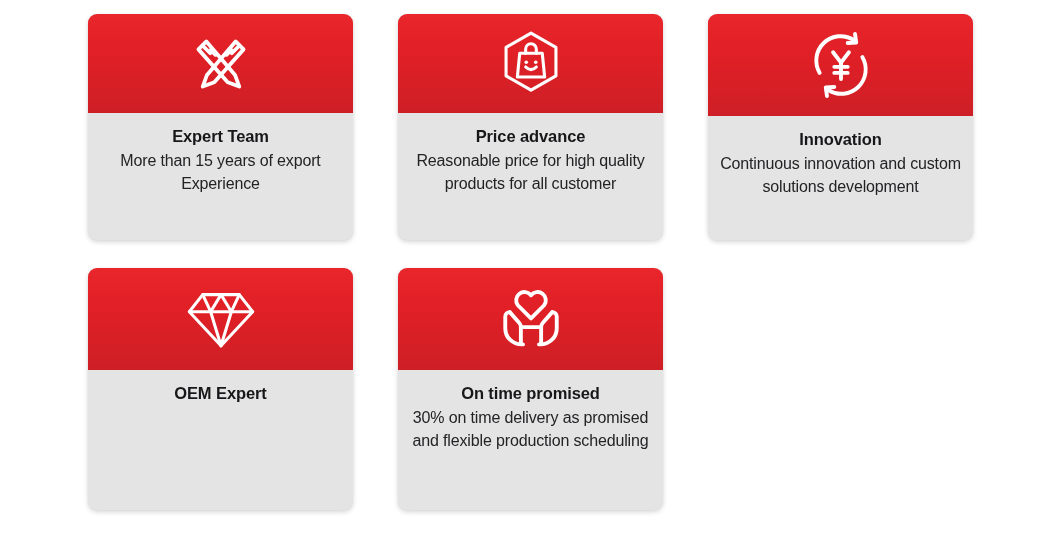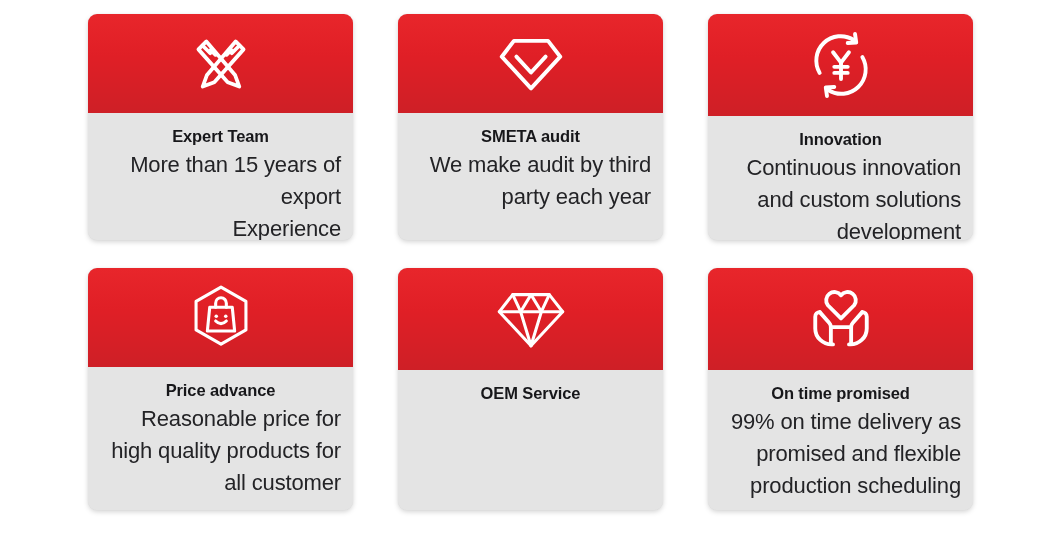--- a/index.html
+++ b/index.html
@@ -61,27 +61,26 @@
   .card-title{
     font-size:16.5px;
     font-weight:bold;
     color:#17171a;
     letter-spacing:-0.1px;
     line-height:1.28;
     margin-bottom:2px;
   }
 
   .card-desc{
-    font-size:22px;
+    font-size:16px;
     font-weight:normal;
     color:#232326;
     line-height:1.45;
     letter-spacing:-0.15px;
     white-space:pre-line;
-    text-align:right;
   }
 </style>
 </head>
 <body>
 
 <div class="board">
   <div class="grid">
 
     <div class="card row1">
       <div class="card-head">
@@ -96,32 +95,37 @@
           </svg>
         </span>
       </div>
       <div class="card-body">
         <div class="card-title">Expert Team</div>
         <div class="card-desc">More than 15 years of export
 Experience</div>
       </div>
     </div>
 
+
     <div class="card row1">
       <div class="card-head">
         <span>
-          <svg width="78" height="78" viewBox="0 0 64 64" fill="none" stroke="#ffffff" stroke-width="3.2" stroke-linecap="round" stroke-linejoin="round">
-            <path d="M18 13 H46 L56 26 L32 52 L8 26 Z"></path>
-            <path d="M20 26 L32 39 L44 26"></path>
+          <svg width="76" height="76" viewBox="0 0 64 64" fill="none" stroke="#ffffff" stroke-width="2.6" stroke-linecap="round" stroke-linejoin="round">
+            <path d="M32 6 L53 18 V42 L32 54 L11 42 V18 Z"></path>
+            <path d="M22.5 23 H41.5 L43.5 43 H20.5 Z"></path>
+            <path d="M27.5 23 V19.5 a4.5 4.5 0 0 1 9 0 V23"></path>
+            <circle cx="28" cy="30.5" r="1.5" fill="#ffffff" stroke="none"></circle>
+            <circle cx="36" cy="30.5" r="1.5" fill="#ffffff" stroke="none"></circle>
+            <path d="M27.5 34.5 q4.5 4.5 9 0"></path>
           </svg>
         </span>
       </div>
       <div class="card-body">
-        <div class="card-title">SMETA audit</div>
-        <div class="card-desc">We make audit by third party each year</div>
+        <div class="card-title">Price advance</div>
+        <div class="card-desc">Reasonable price for high quality products for all customer</div>
       </div>
     </div>
 
     <div class="card row2">
       <div class="card-head">
         <span>
           <svg width="78" height="78" viewBox="0 0 64 64" fill="none" stroke="#ffffff" stroke-width="3.2" stroke-linecap="round" stroke-linejoin="round">
             <path d="M14.5 38.5 A20 20 0 0 1 42.5 11.5"></path>
             <path d="M49.5 25.5 A20 20 0 0 1 21.5 52.5"></path>
             <path d="M43.5 6.5 L44.5 13.5 L37.5 14"></path>
@@ -132,69 +136,50 @@
             <path d="M26.5 38.5 H37.5"></path>
           </svg>
         </span>
       </div>
       <div class="card-body">
         <div class="card-title">Innovation</div>
         <div class="card-desc">Continuous innovation and custom solutions development</div>
       </div>
     </div>
 
-    <div class="card row1">
-      <div class="card-head">
-        <span>
-          <svg width="76" height="76" viewBox="0 0 64 64" fill="none" stroke="#ffffff" stroke-width="2.6" stroke-linecap="round" stroke-linejoin="round">
-            <path d="M32 6 L53 18 V42 L32 54 L11 42 V18 Z"></path>
-            <path d="M22.5 23 H41.5 L43.5 43 H20.5 Z"></path>
-            <path d="M27.5 23 V19.5 a4.5 4.5 0 0 1 9 0 V23"></path>
-            <circle cx="28" cy="30.5" r="1.5" fill="#ffffff" stroke="none"></circle>
-            <circle cx="36" cy="30.5" r="1.5" fill="#ffffff" stroke="none"></circle>
-            <path d="M27.5 34.5 q4.5 4.5 9 0"></path>
-          </svg>
-        </span>
-      </div>
-      <div class="card-body">
-        <div class="card-title">Price advance</div>
-        <div class="card-desc">Reasonable price for high quality products for all customer</div>
-      </div>
-    </div>
-
     <div class="card row2">
       <div class="card-head">
         <span>
           <svg width="78" height="78" viewBox="0 0 64 64" fill="none" stroke="#ffffff" stroke-width="2.5" stroke-linecap="round" stroke-linejoin="round">
             <path d="M17 12 H47 L58 26 L32 54 L6 26 Z"></path>
             <path d="M6 26 H58"></path>
             <path d="M17 12 L23.5 26 L32 54"></path>
             <path d="M47 12 L40.5 26 L32 54"></path>
             <path d="M23.5 26 L32 12 L40.5 26"></path>
           </svg>
         </span>
       </div>
       <div class="card-body">
-        <div class="card-title">OEM Service</div>
+        <div class="card-title">OEM Expert</div>
       </div>
     </div>
 
     <div class="card row2">
       <div class="card-head">
         <span>
           <svg width="80" height="80" viewBox="0 0 64 64" fill="none" stroke="#ffffff" stroke-width="3.1" stroke-linecap="round" stroke-linejoin="round">
             <path d="M32 31.5 L21.5 21 a6.6 6.6 0 0 1 10.5 -8 a6.6 6.6 0 0 1 10.5 8 Z"></path>
             <path d="M15 26.5 a3.6 3.6 0 0 0 -3.6 3.6 v9.4 c0 7.6 6.4 12.8 13 12.8 h1.2"></path>
             <path d="M49 26.5 a3.6 3.6 0 0 1 3.6 3.6 v9.4 c0 7.6 -6.4 12.8 -13 12.8 h-1.2"></path>
             <path d="M15 26.5 L22.5 35 a5 5 0 0 1 1.4 3.5 V52"></path>
             <path d="M49 26.5 L41.5 35 a5 5 0 0 0 -1.4 3.5 V52"></path>
             <path d="M24 38.5 h16"></path>
           </svg>
         </span>
       </div>
       <div class="card-body">
         <div class="card-title">On time promised</div>
-        <div class="card-desc">99% on time delivery as promised and flexible production scheduling</div>
+        <div class="card-desc">30% on time delivery as promised and flexible production scheduling</div>
       </div>
     </div>
 
   </div>
 </div>
 
 </body></html>

